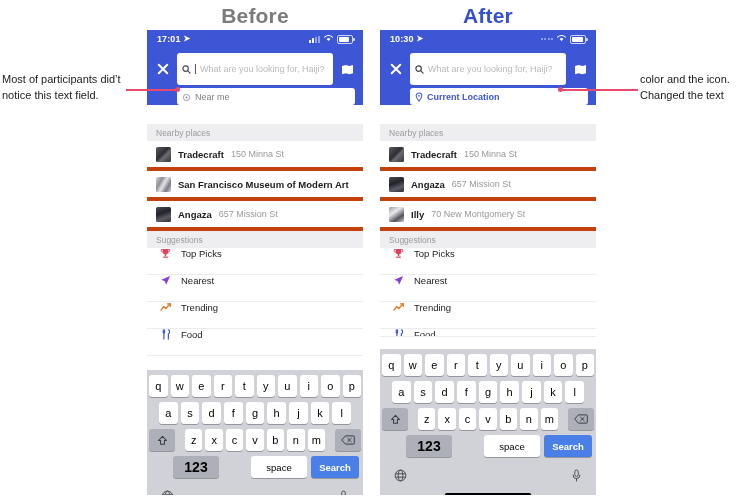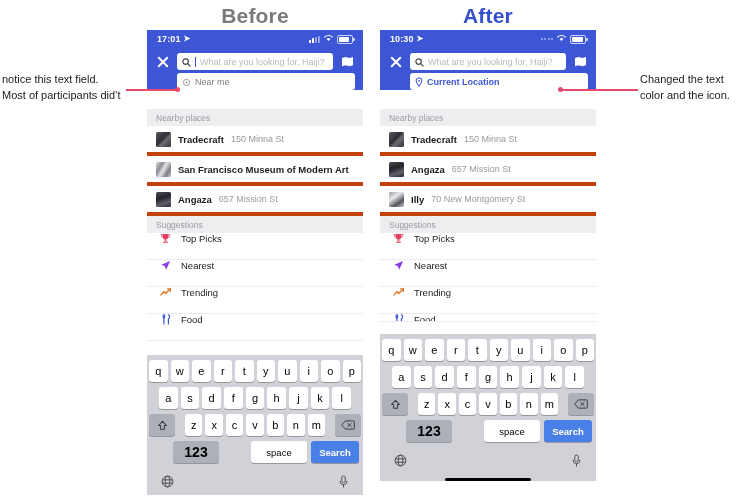--- a/index.html
+++ b/index.html
@@ -67,21 +67,21 @@
     width:16px;height:16px;flex:0 0 16px;
     position:relative;cursor:pointer;
   }
   .x-btn::before,.x-btn::after{
     content:"";position:absolute;left:1px;top:7px;width:14px;height:2px;background:#fff;border-radius:1px;
   }
   .x-btn::before{transform:rotate(45deg);}
   .x-btn::after{transform:rotate(-45deg);}
 
   .field{
-    flex:1;height:17px;
+    flex:1;height:32px;
     background:#ffffff;
     border-radius:3px;
     display:flex;align-items:center;
     padding:0 5px;
     gap:4px;
     overflow:hidden;
   }
   .field.second{ margin:0 8px 19px 30px; height:17px; }
   .field-ph{ font-size:9px; color:#b9b9bd; white-space:nowrap;}
   .field-val{ font-size:9px; white-space:nowrap;}
@@ -541,24 +541,24 @@
             <rect x="4.1" y="1" width="3.8" height="7" rx="1.9" stroke="#4a4a50" stroke-width="1.05" fill="none"></rect>
             <path d="M2.2 6.6a3.8 3.8 0 0 0 7.6 0M6 10.4V13" stroke="#4a4a50" stroke-width="1.05" fill="none" stroke-linecap="round"></path>
           </svg>
       </span>
     </div>
     <div class="home-ind"></div>
   </div>
 </div>
 
 <div class="anno" id="anno-left">
+  <div>Most of participants did’t</div>
   <div>notice this text field.</div>
-  <div>Most of participants did’t</div>
 </div>
 <div class="anno-line" style="left:126px;top:89px;width:52px;"></div>
 <div class="anno-dot" style="left:175px;top:87px;"></div>
 
 <div class="anno" id="anno-right">
+  <div>color and the icon.</div>
   <div>Changed the text</div>
-  <div>color and the icon.</div>
 </div>
 <div class="anno-line" style="left:560px;top:89px;width:78px;"></div>
 <div class="anno-dot" style="left:558px;top:87px;"></div>
 
 </body></html>

